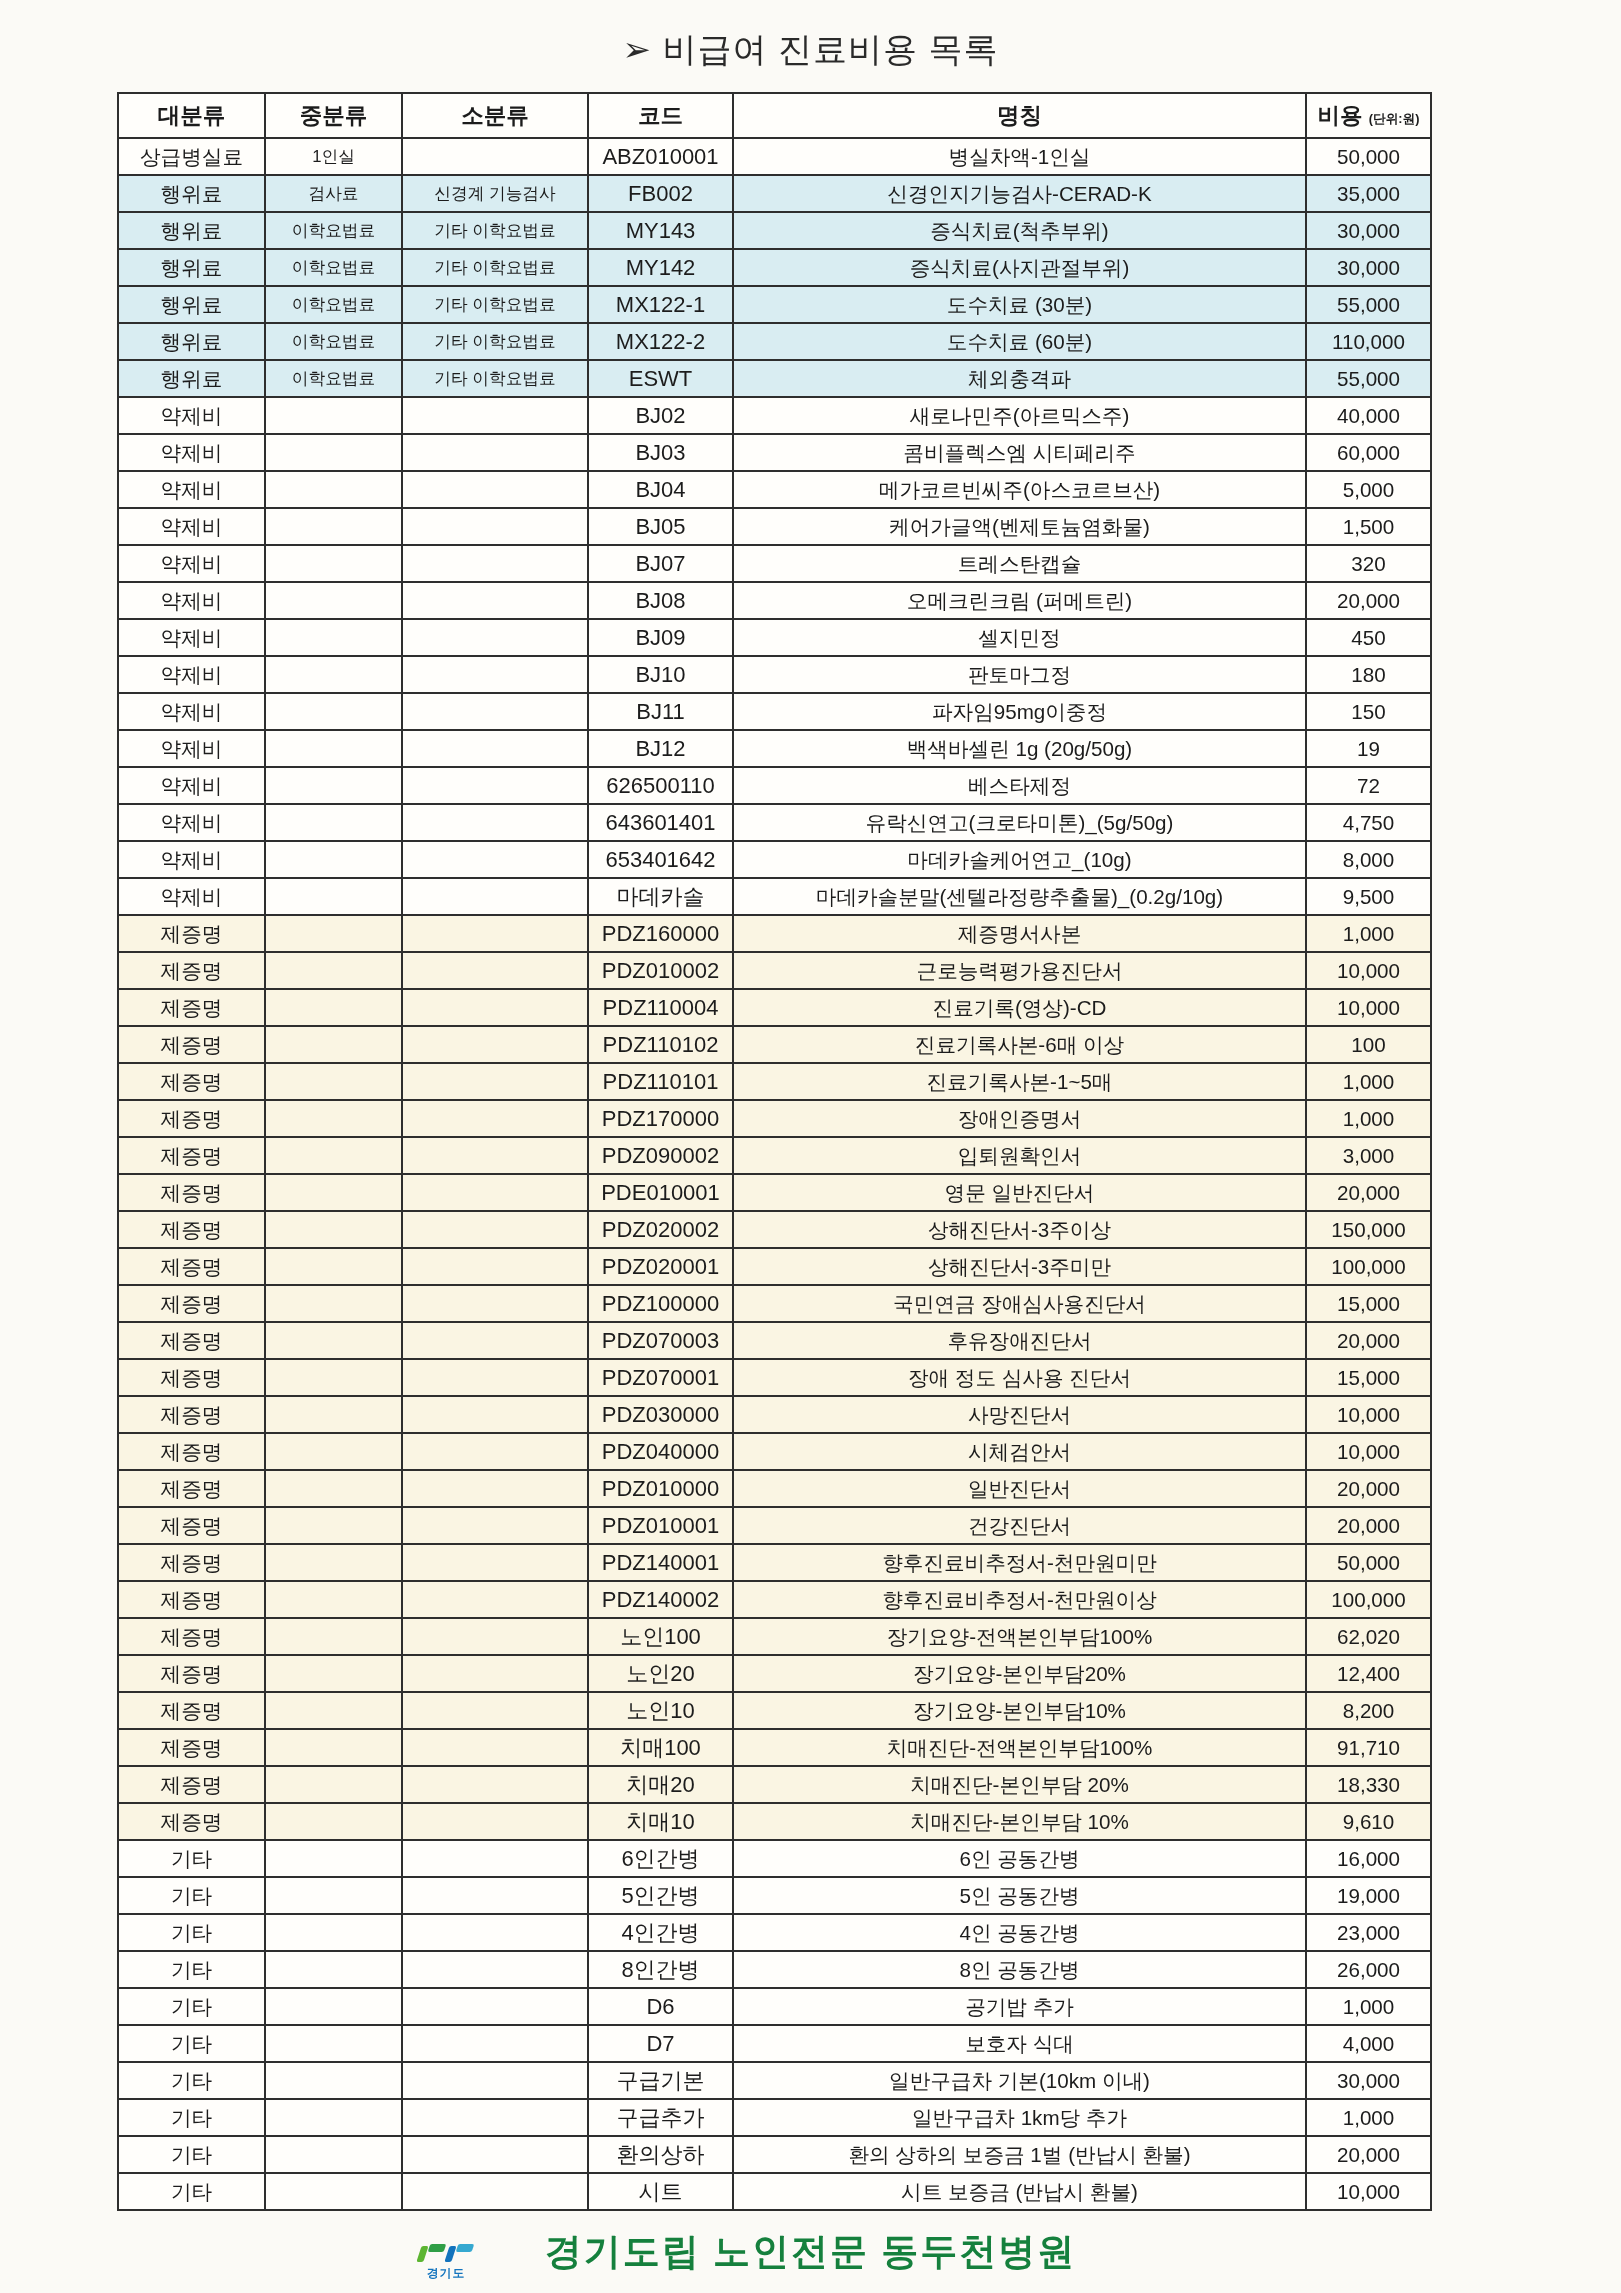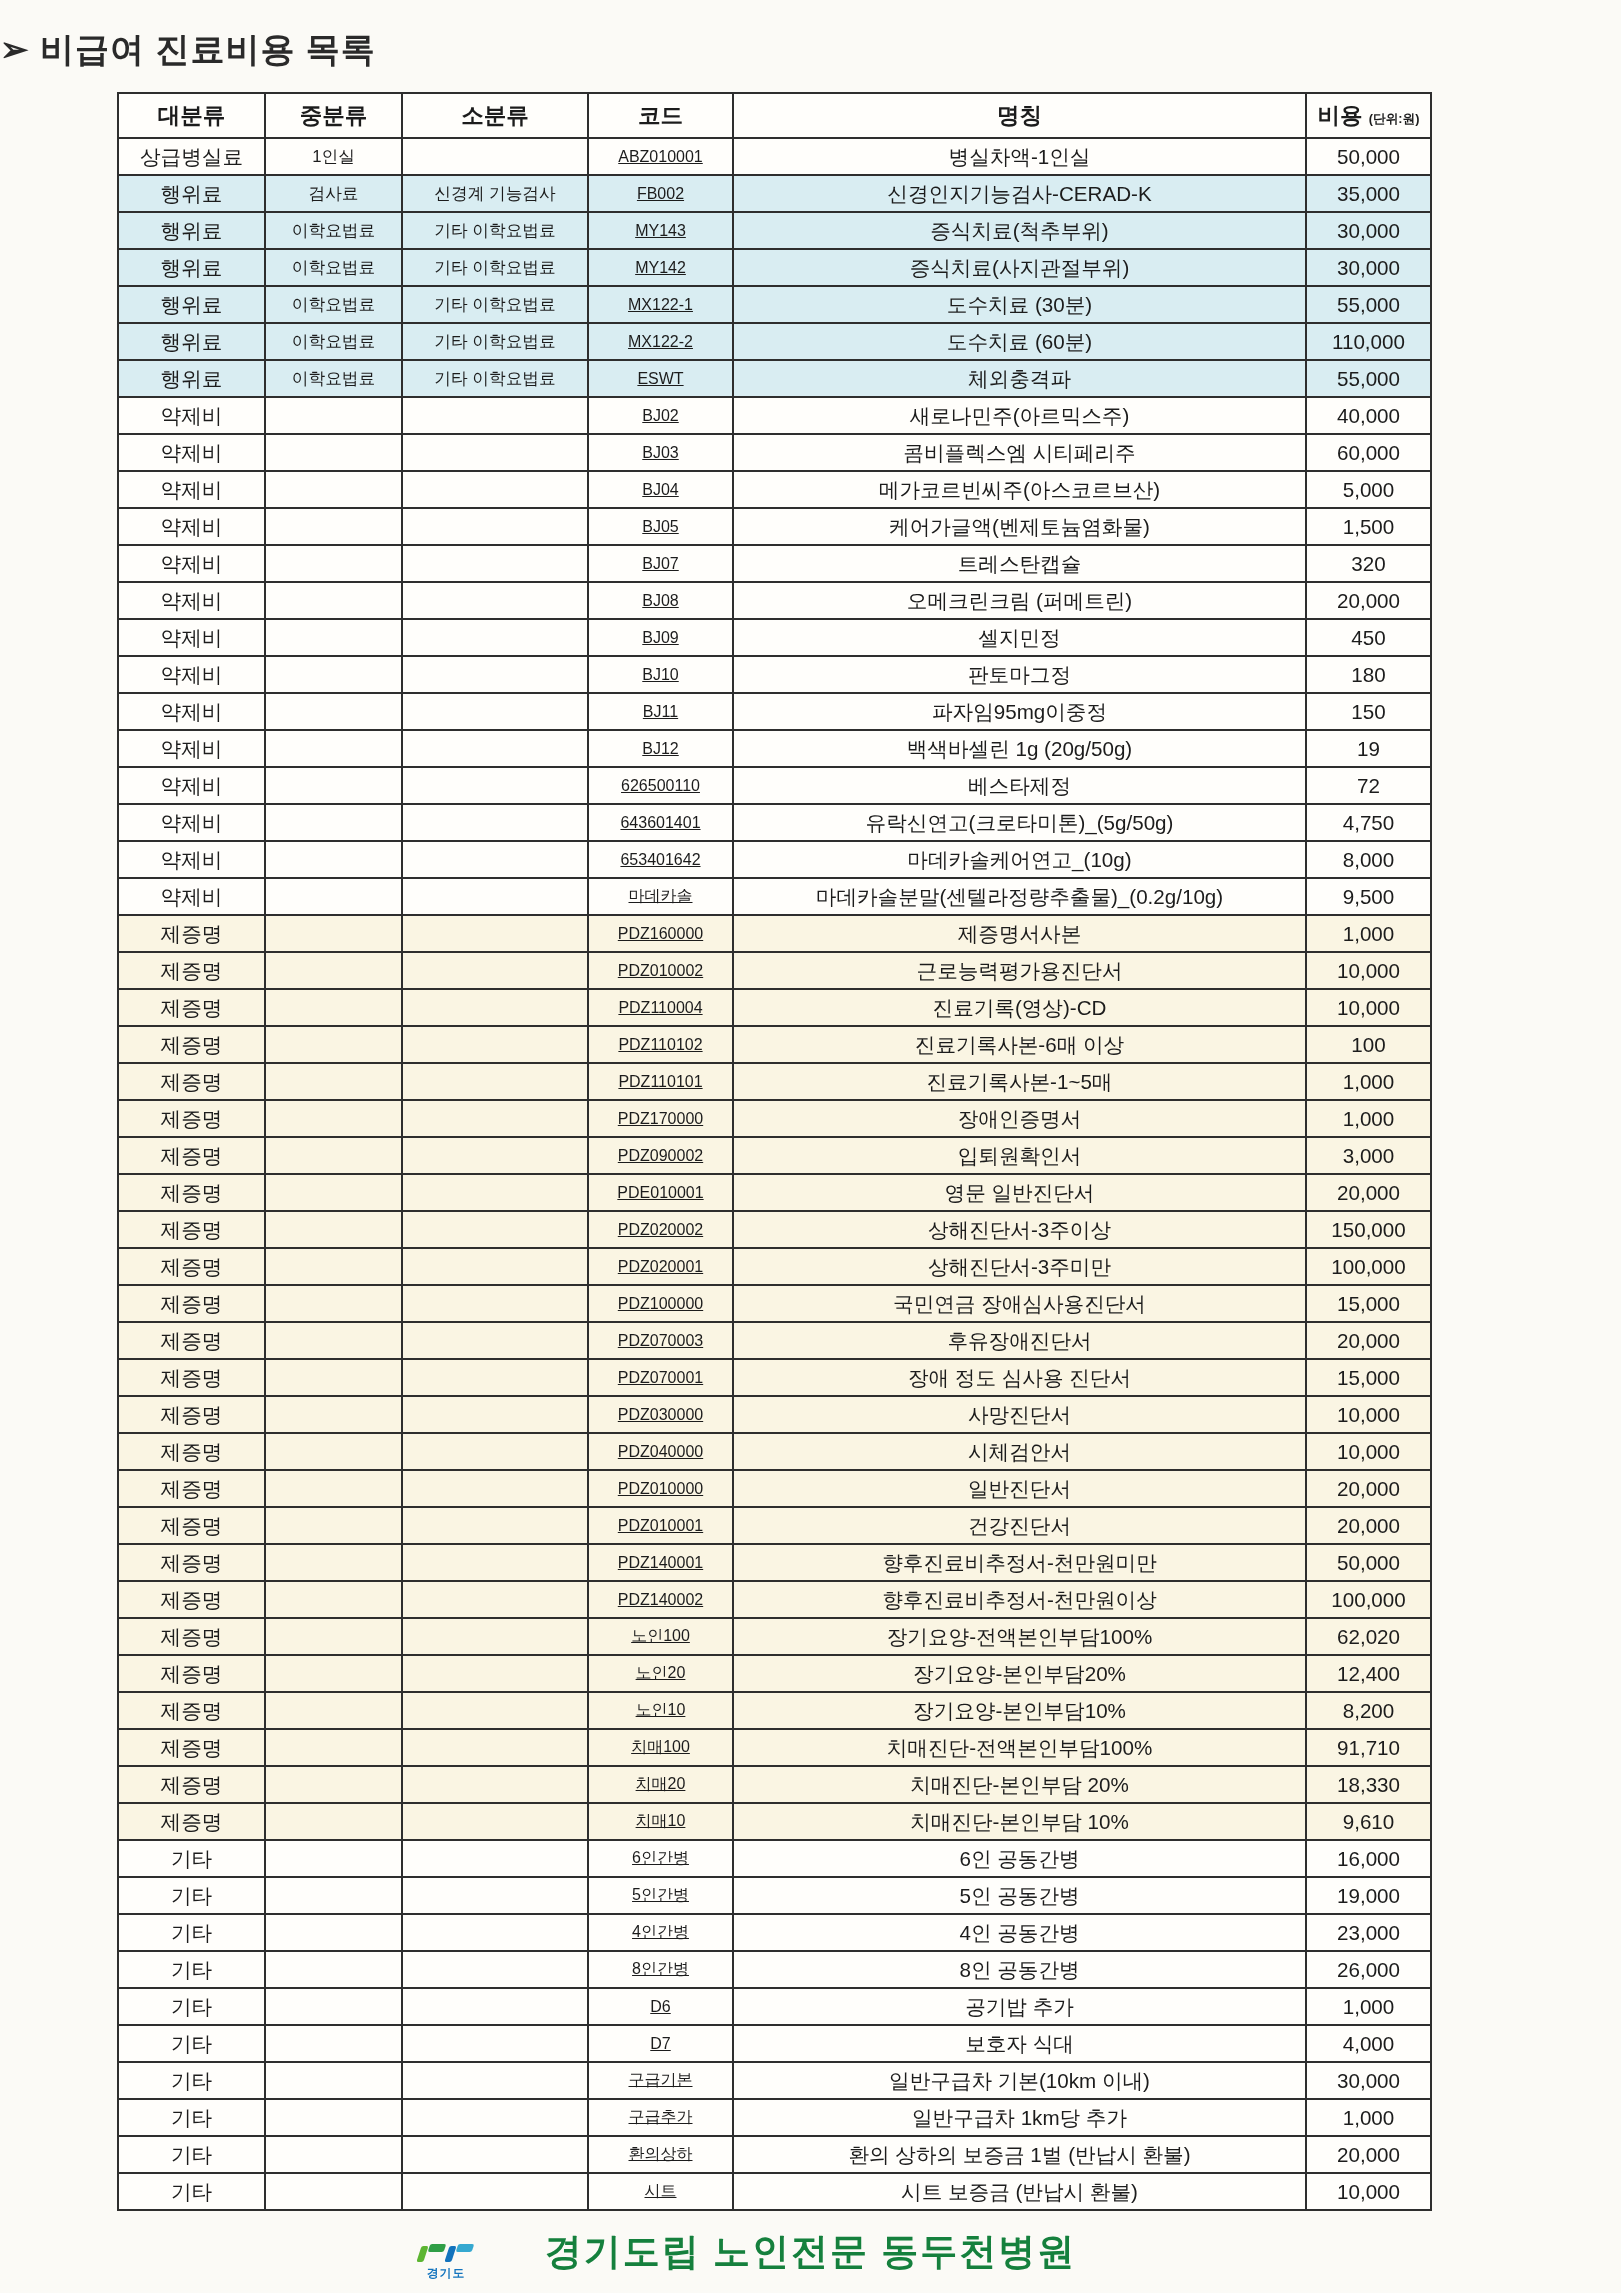--- a/index.html
+++ b/index.html
@@ -6,22 +6,22 @@
   body{
     width:1621px;height:2294px;
     background:#fbfaf6;
     font-family:"Liberation Sans",sans-serif;
     color:#1c1c1c;
     position:relative;
     overflow:hidden;
   }
   .page-title{
     position:absolute;top:27.4px;left:0;width:1621px;
-    text-align:left;
-    font-size:34px;font-weight:bold;letter-spacing:1px;
+    text-align:center;
+    font-size:34px;font-weight:normal;letter-spacing:1px;
     color:#2a2a2a;
   }
   .table-wrap{
     position:absolute;top:92px;left:117px;width:1314px;
   }
   table.fee-table{
     border-collapse:collapse;
     table-layout:fixed;
     width:1314px;
     background:#fffefb;
@@ -37,21 +37,21 @@
   }
   table.fee-table th{
     height:43px;
     font-size:22.5px;
     font-weight:bold;
     background:#fffefb;
   }
   table.fee-table td{height:35px;}
   td.c-cat1{font-size:20.6px;}
   td.c-cat2, td.c-cat3{font-size:16.7px;}
-  td.c-code{font-size:16px;text-decoration:underline;}
+  td.c-code{font-size:22px;}
   td.c-name{font-size:20.6px;}
   td.c-price{font-size:20.6px;text-align:right;padding-right:9.8px;}
   tr.band-blue td{background:#d9edf2;}
   tr.band-cream td{background:#faf5e3;}
   tr.band-white td{background:#fffefb;}
   .price-unit{
     font-size:12.7px;font-weight:bold;letter-spacing:0;text-align:right;
   }
   .footer{
     position:absolute;top:2227px;left:0;width:1621px;height:59px;

